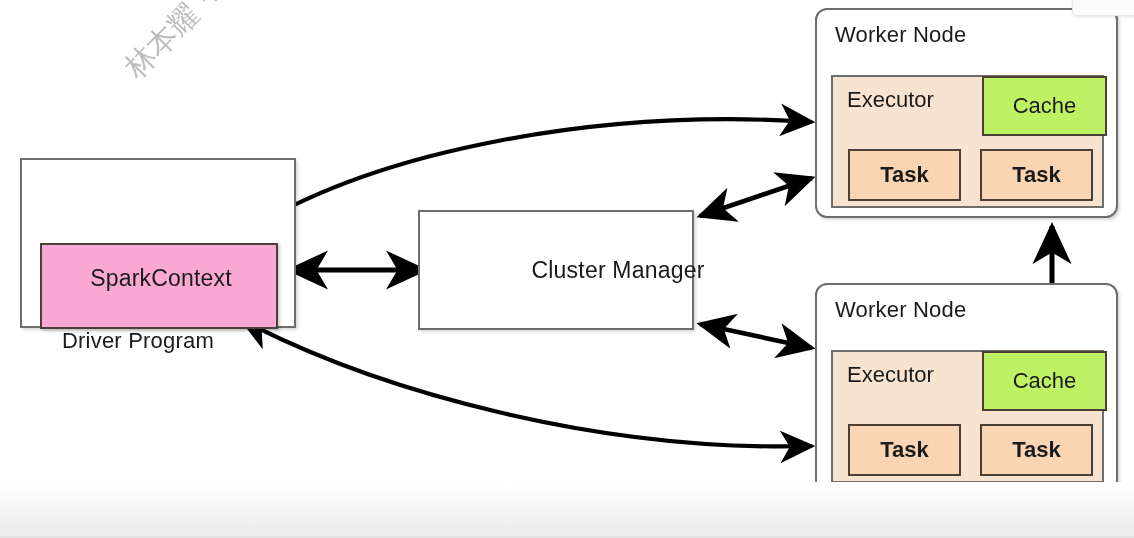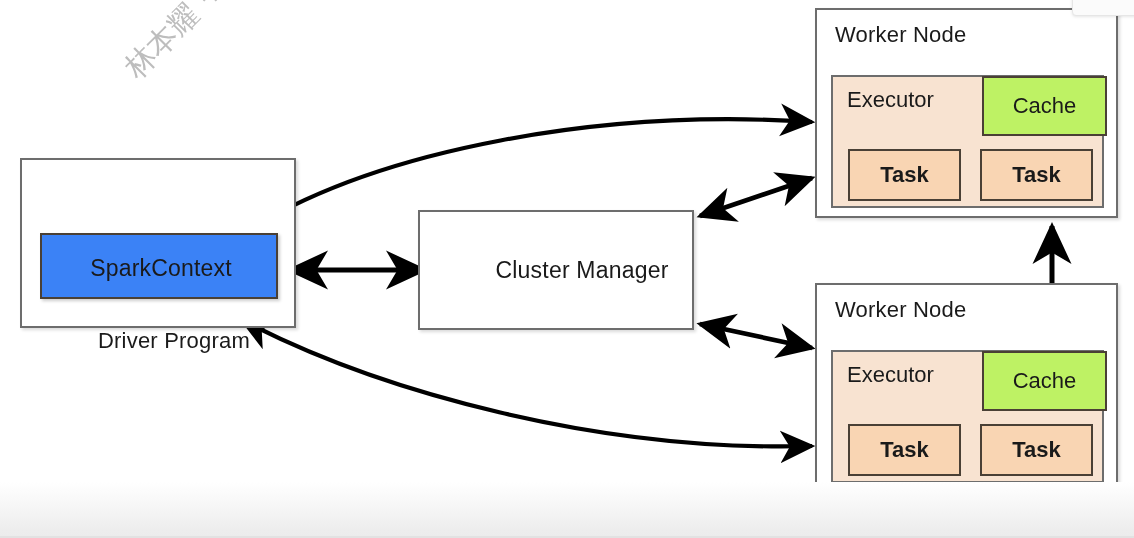--- a/index.html
+++ b/index.html
@@ -60,46 +60,47 @@
     color: #1a1a1a;
     white-space: nowrap;
     letter-spacing: 0.2px;
   }
 
   
   #driver-program {
     left: 20px; top: 158px; width: 276px; height: 170px;
   }
   #driver-program-label {
-    left: 40px; top: 168px; font-size: 22px; margin-left: 36px;
+    left: 40px; top: 168px; font-size: 22px;
   }
   #spark-context {
-    left: 40px; top: 233px; width: 238px; height: 66px;
-    background: #3b82f6;
+    left: 40px; top: 243px; width: 238px; height: 86px;
+    background: #f9a8d4;
     border: 2px solid #4a4035;
     box-shadow: 2px 2px 3px rgba(0,0,0,0.20);
   }
   #spark-context-label {
     left: 0; top: 0; width: 238px; height: 66px;
     display: flex; align-items: center; justify-content: center;
     font-size: 23px;
   }
 
   
   #cluster-manager {
     left: 418px; top: 210px; width: 276px; height: 120px;
   }
   #cluster-manager-label {
     left: 0; top: 0; width: 324px; height: 116px;
     display: flex; align-items: center; justify-content: center;
     font-size: 23px;
-  }
-
-  
-  .worker-node { width: 303px; height: 210px; }
+    padding-left: 36px;
+  }
+
+  
+  .worker-node { width: 303px; height: 210px; border-radius: 12px; }
   #worker-node-1 { left: 815px; top: 8px; }
   #worker-node-2 { left: 815px; top: 283px; }
   .worker-node-label {
     left: 18px; top: 12px; font-size: 22px;
   }
 
   .executor {
     position: absolute;
     box-sizing: border-box;
     left: 14px; top: 65px; width: 273px; height: 133px;

